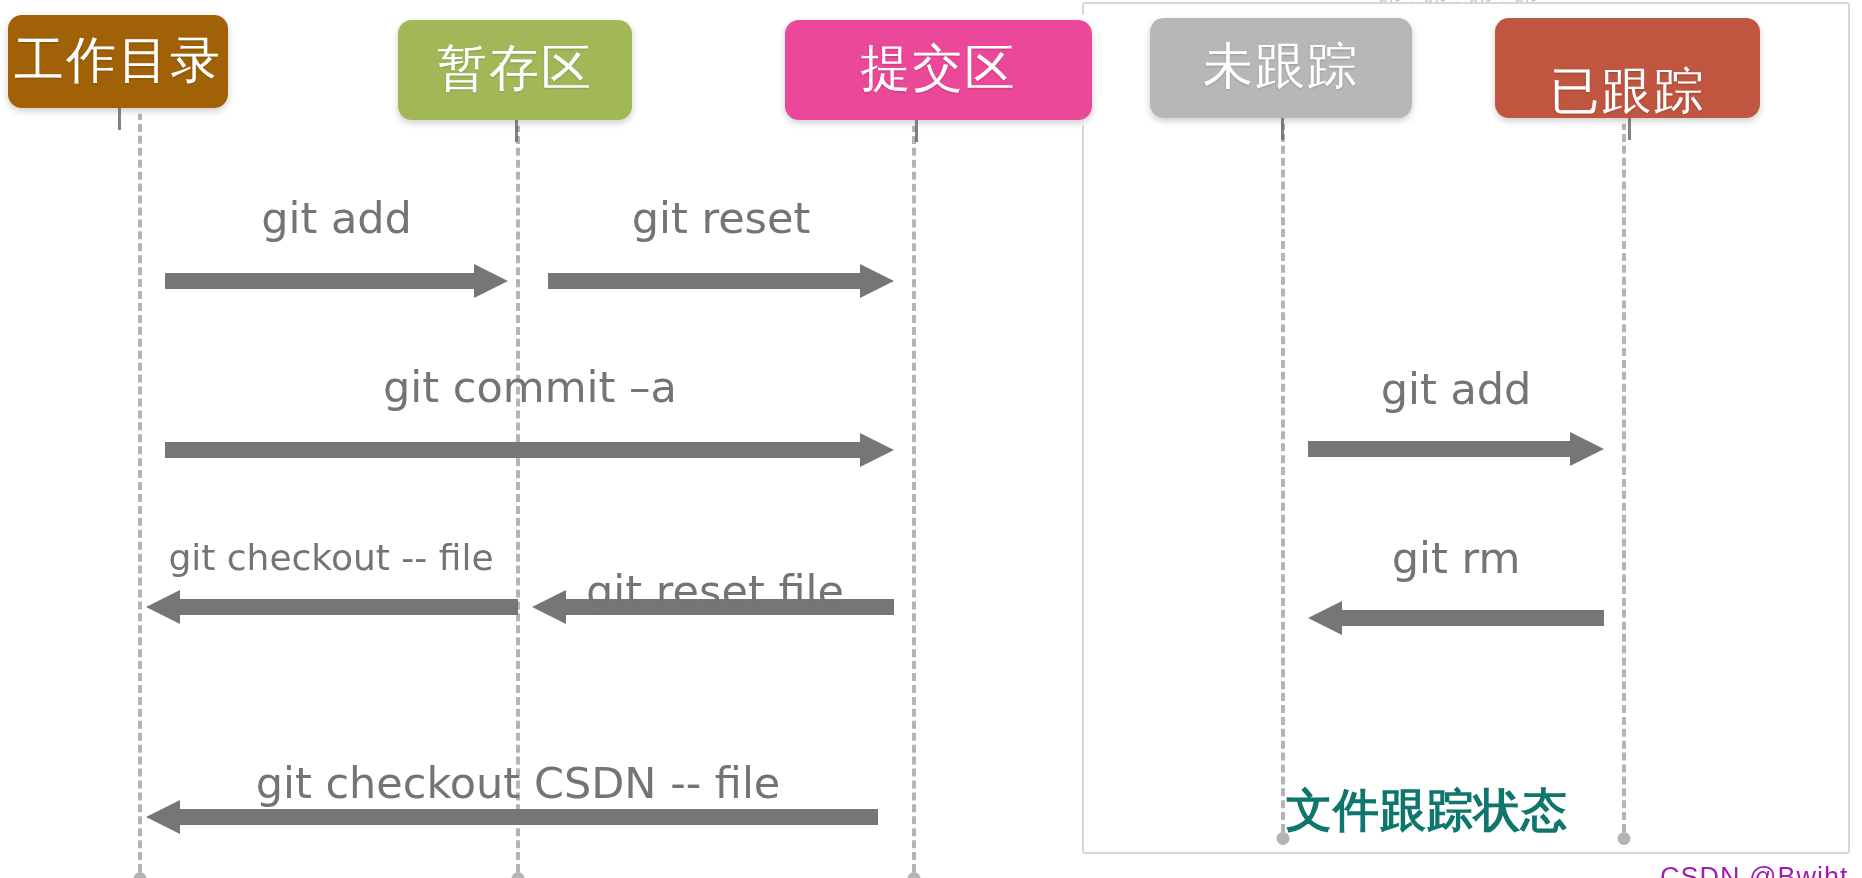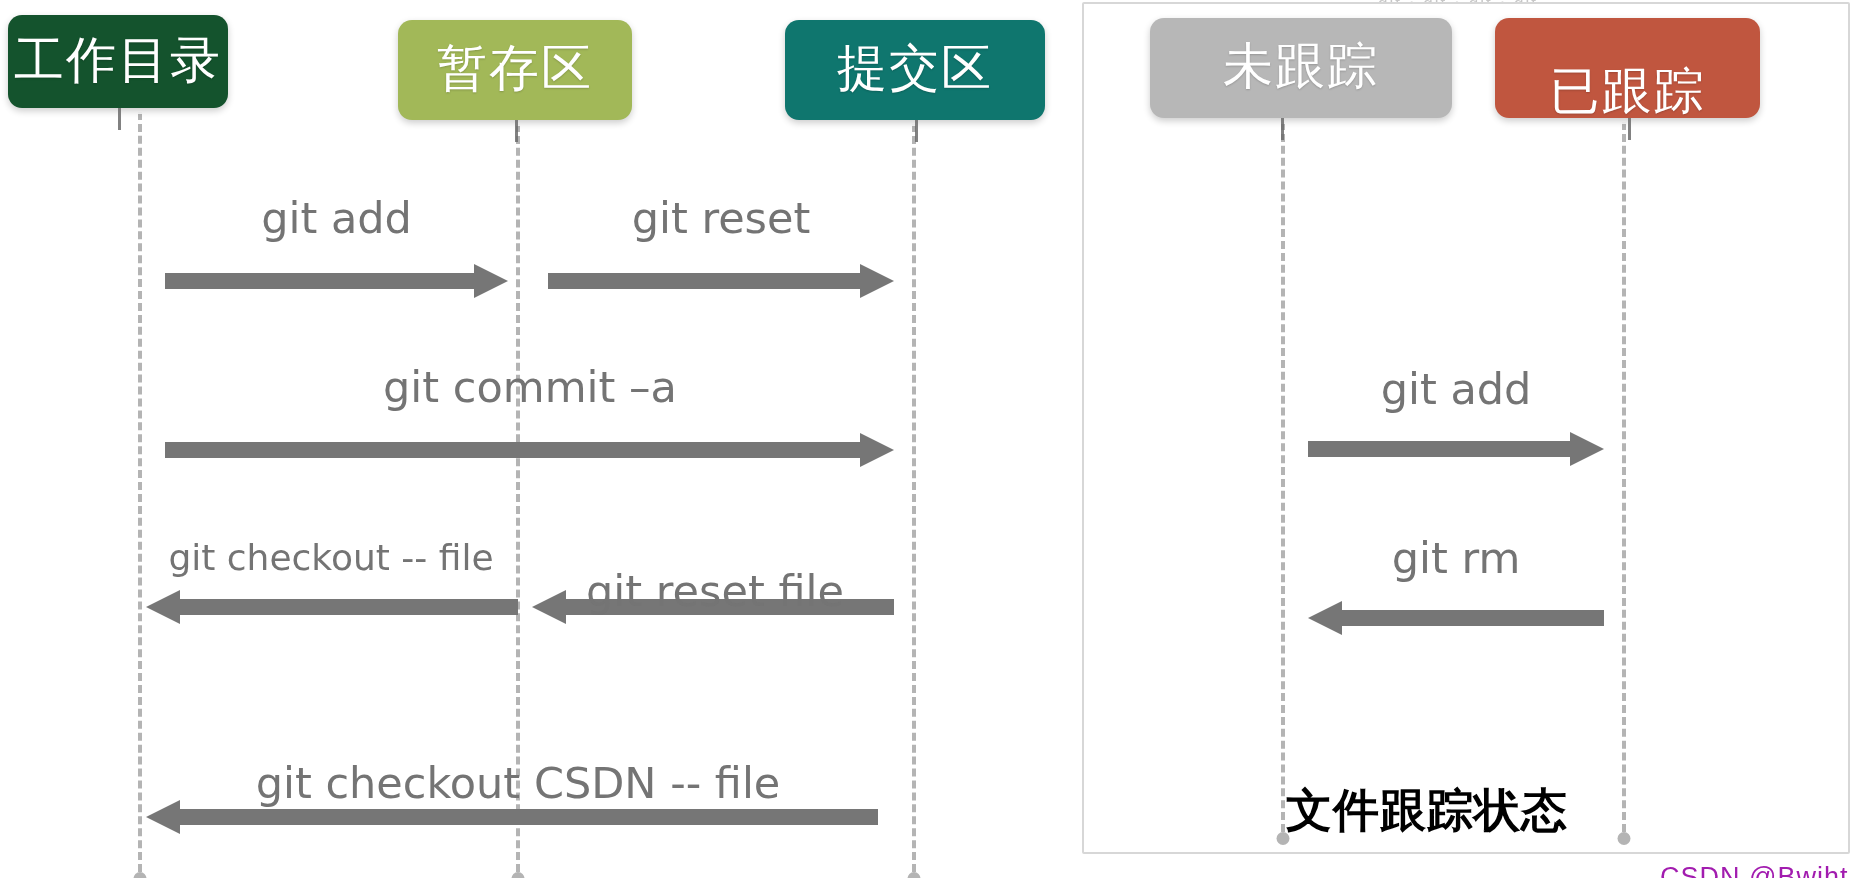--- a/index.html
+++ b/index.html
@@ -102,21 +102,21 @@
     white-space: nowrap;
     text-align: center;
     line-height: 1;
   }
   .lbl-lg { font-size: 43px; }
   .lbl-md { font-size: 36px; }
 
   
   .panel-caption {
     position: absolute;
-    color: #000000;
+    color: #0f766e;
     font-size: 46px;
     font-weight: bold;
     letter-spacing: 1px;
     white-space: nowrap;
     font-family: "DejaVu Sans", "Liberation Sans", sans-serif;
   }
 
   
   .watermark {
     position: absolute;
@@ -195,33 +195,33 @@
       <div class="arrow-label lbl-lg" style="left: 165px; top: 197px; width: 343px;">git add</div>
       <div class="arrow-label lbl-lg" style="left: 538px; top: 197px; width: 366px;">git reset</div>
       <div class="arrow-label lbl-lg" style="left: 300px; top: 366px; width: 460px;">git commit –a</div>
       <div class="arrow-label lbl-md" style="left: 168px; top: 540px; width: 326px;">git checkout -- file</div>
       <div class="arrow-label lbl-lg" style="left: 540px; top: 570px; width: 350px;">git reset file</div>
       <div class="arrow-label lbl-lg" style="left: 208px; top: 762px; width: 620px;">git checkout CSDN -- file</div>
       <div class="arrow-label lbl-lg" style="left: 1306px; top: 368px; width: 300px;">git add</div>
       <div class="arrow-label lbl-lg" style="left: 1306px; top: 537px; width: 300px;">git rm</div>
     </div>
   <div id="layer-nodes">
-      <div class="node" style="left: 8px; top: 15px; width: 220px; height: 93px; background: #14532d;">
+      <div class="node" style="left: 8px; top: 15px; width: 220px; height: 93px; background: #a16207;">
         <span class="node-inner">工作目录</span>
       </div>
       <div class="stem" style="left: 118px; top: 108px;"></div>
       <div class="node" style="left: 398px; top: 20px; width: 234px; height: 100px; background: rgb(162, 184, 88);">
         <span class="node-inner">暂存区</span>
       </div>
       <div class="stem" style="left: 515px; top: 120px;"></div>
-      <div class="node" style="left: 785px; top: 20px; width: 260px; height: 100px; background: #0f766e;">
+      <div class="node" style="left: 785px; top: 20px; width: 307px; height: 100px; background: #ec4899;">
         <span class="node-inner">提交区</span>
       </div>
       <div class="stem" style="left: 915px; top: 120px;"></div>
-      <div class="node" style="left: 1150px; top: 18px; width: 302px; height: 100px; background: rgb(183, 183, 183);">
+      <div class="node" style="left: 1150px; top: 18px; width: 262px; height: 100px; background: rgb(183, 183, 183);">
         <span class="node-inner">未跟踪</span>
       </div>
       <div class="stem" style="left: 1281px; top: 118px;"></div>
       <div class="node" style="left: 1495px; top: 18px; width: 265px; height: 100px; background: rgb(192, 86, 63); align-items: flex-end;">
         <span class="node-inner">已跟踪</span>
       </div>
       <div class="stem" style="left: 1627.5px; top: 118px;"></div>
     </div>
 
   <div class="panel-caption" style="left: 1286px; top: 780px;">文件跟踪状态</div>

